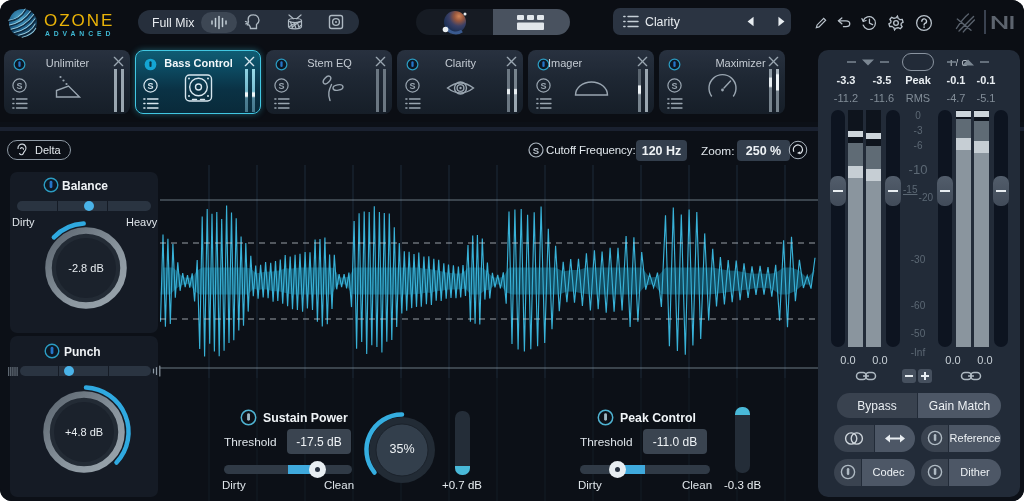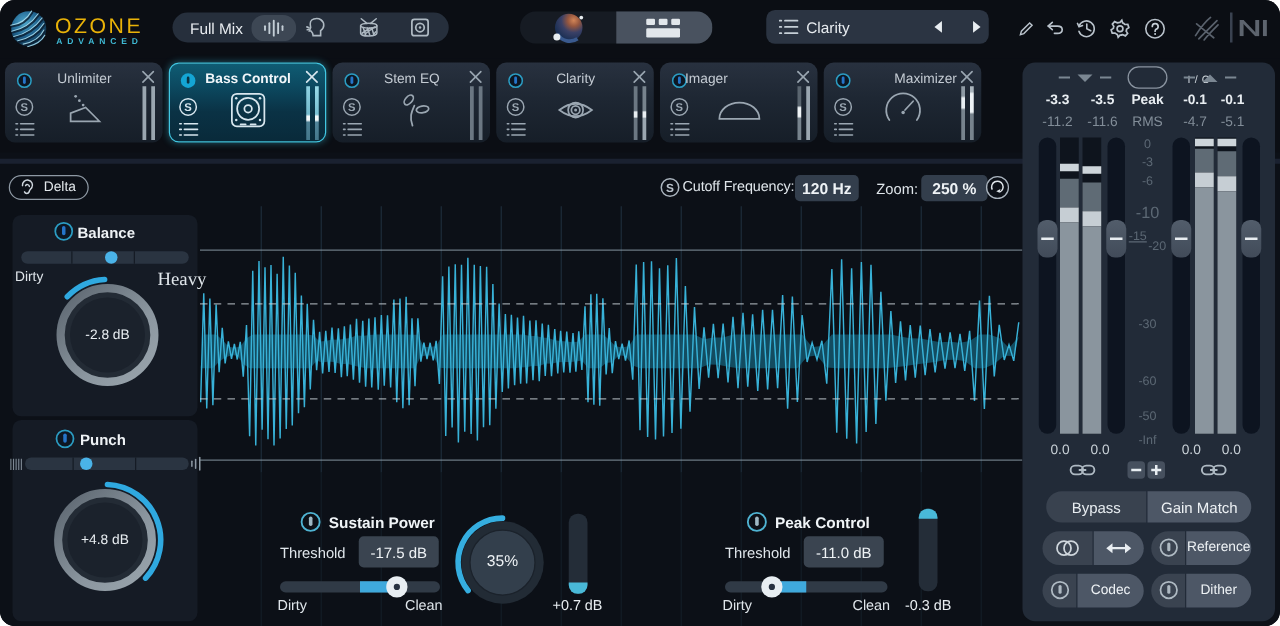--- a/index.html
+++ b/index.html
@@ -446,21 +446,21 @@
 <svg class="abs" style="left:43px;top:177px" width="16" height="16" viewBox="0 0 16 16">
       <circle cx="8" cy="8" r="6.8" fill="#0d1723" stroke="#2b9cc2" stroke-width="1.4"></circle>
       <rect x="6.6" y="3.8" width="2.8" height="7.4" rx="1.4" fill="#2574c8"></rect>
     </svg>
 <div class="txt" style="left:62px;top:179px;font-size:12px;font-weight:bold;color:#eef2f5;">Balance</div>
 <div class="abs" style="left:17px;top:201px;width:134px;height:10px;background:#2a3441;border-radius:5px;"></div>
 <div class="abs" style="left:57px;top:201px;width:1px;height:10px;background:#151b25;"></div>
 <div class="abs" style="left:107px;top:201px;width:1px;height:10px;background:#151b25;"></div>
 <div class="abs" style="left:84px;top:201px;width:10px;height:10px;border-radius:5px;background:#4ab3e8;"></div>
 <div class="txt" style="left:12px;top:216px;font-size:11px;color:#dfe5ea;">Dirty</div>
-<div class="txt" style="left:126px;top:216px;font-size:15px;color:#dfe5ea;font-family:Liberation Serif, serif;">Heavy</div>
+<div class="txt" style="left:126px;top:216px;font-size:11px;color:#dfe5ea;">Heavy</div>
 <svg class="abs" style="left:36px;top:218px" width="100" height="100" viewBox="0 0 100 100">
 <defs>
         <linearGradient id="kr" x1="0" y1="0" x2="1" y2="1">
 <stop offset="0%" stop-color="#5a646e"></stop>
           <stop offset="60%" stop-color="#8b969f"></stop>
           <stop offset="100%" stop-color="#9aa5ad"></stop>
 </linearGradient>
       </defs>
 <circle cx="50" cy="50" r="41" fill="#232b35"></circle>
 <circle cx="50" cy="50" r="37.5" fill="none" stroke="url(#kr)" stroke-width="6.5"></circle>

